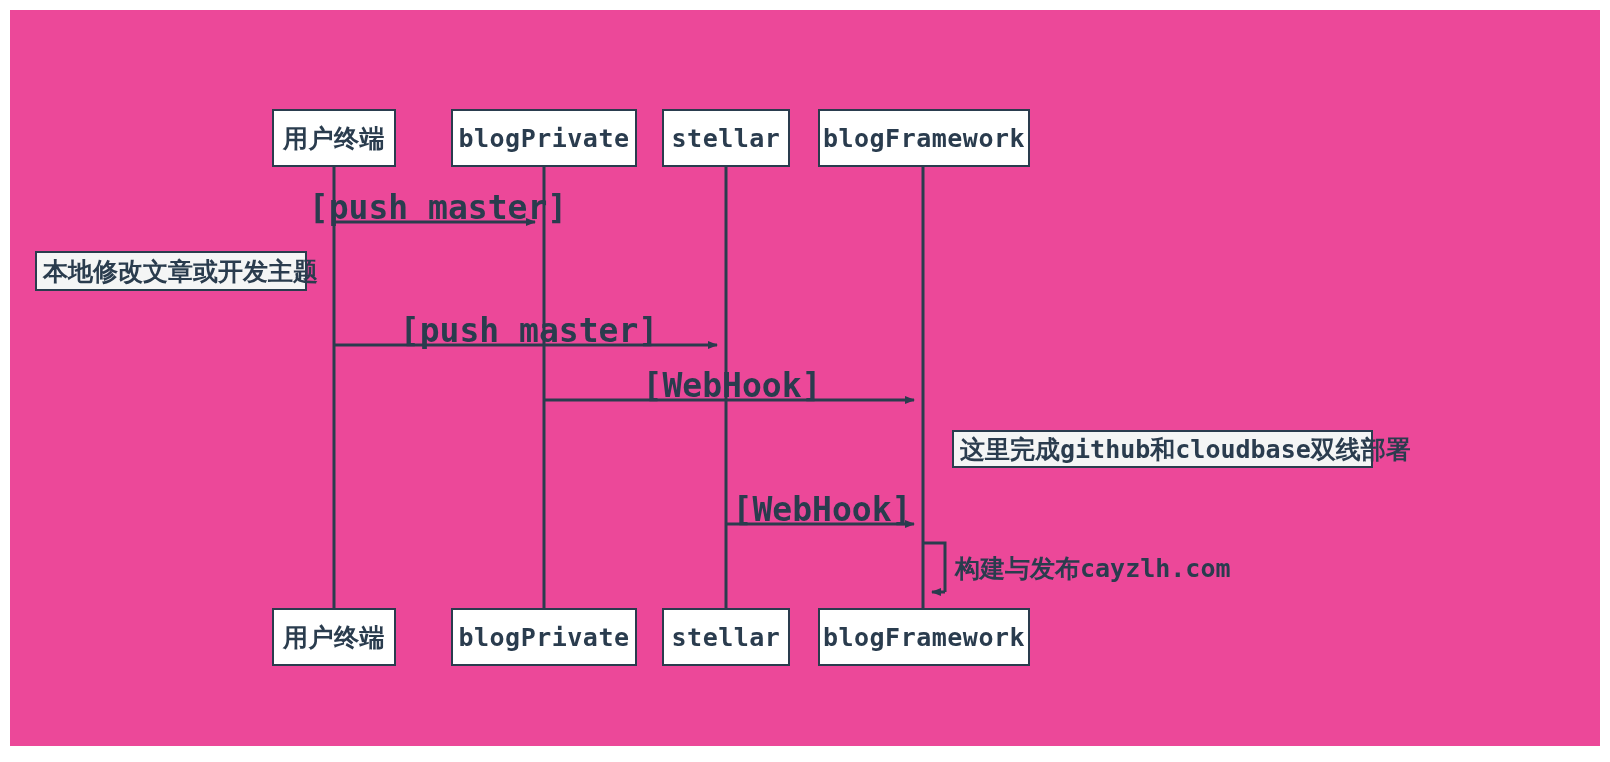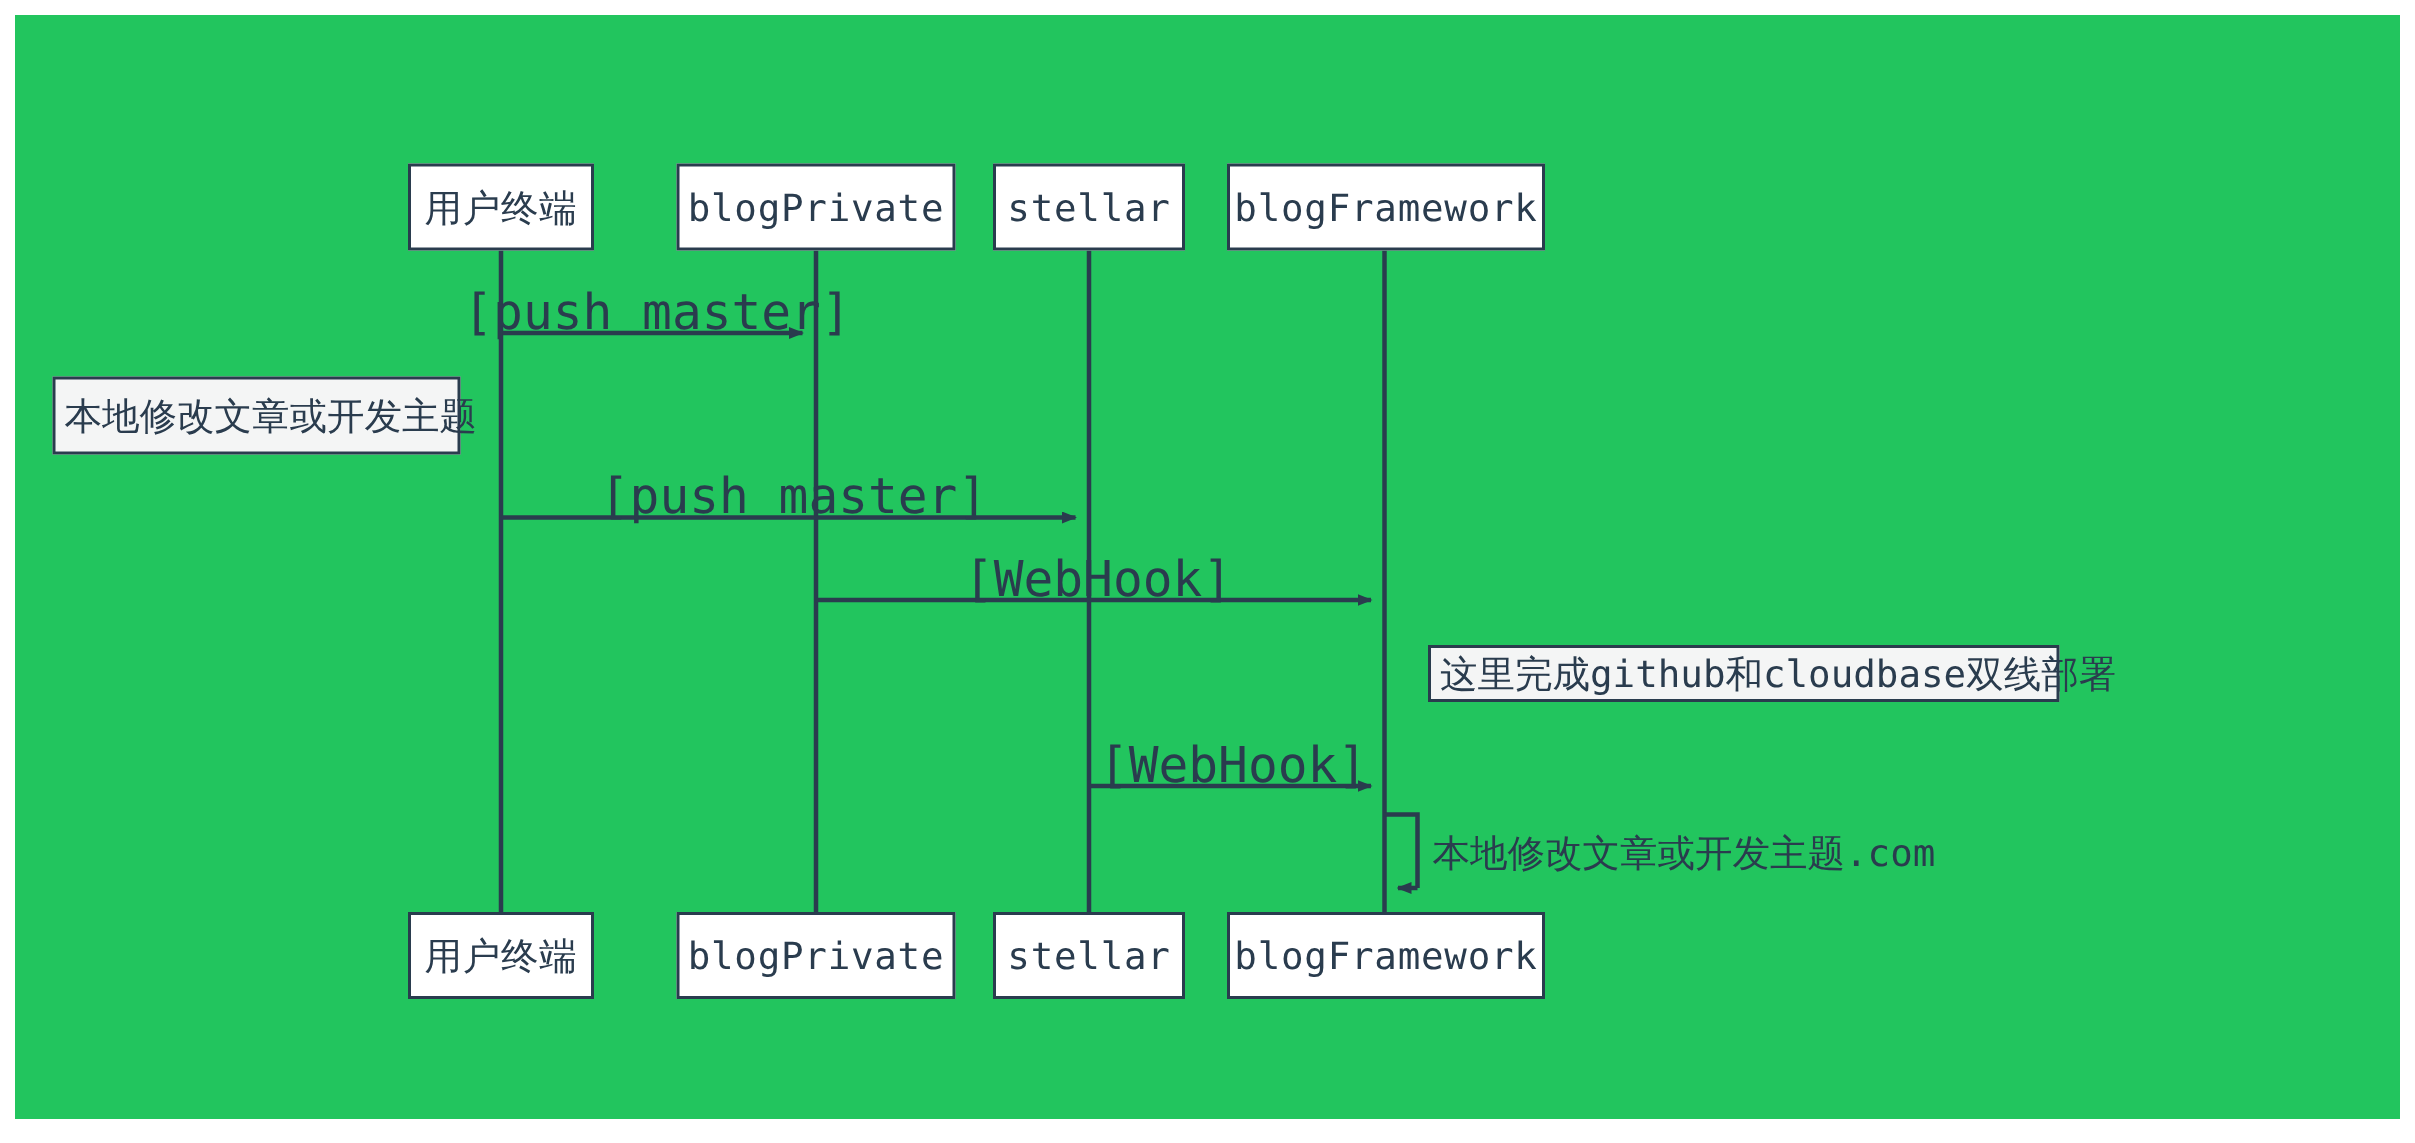--- a/index.html
+++ b/index.html
@@ -12,21 +12,22 @@
     height: 762px;
     font-family: "DejaVu Sans Mono", "Liberation Mono", monospace;
     overflow: hidden;
   }
   #diagram-canvas {
     position: absolute;
     left: 10px;
     top: 10px;
     width: 1590px;
     height: 736px;
-    background: #22c55e;
+    background: #ec4899;
+    font-weight: bold;
   }
   .svg-layer {
     position: absolute;
     left: 0;
     top: 0;
   }
   .participant-box {
     position: absolute;
     background: #ffffff;
     border: 2px solid #2a3c4e;
@@ -130,22 +131,22 @@
   </div>
   <div class="participant-box" style="left:808px; top:598px; width:212px; height:58px;">
     <span class="participant-label">blogFramework</span>
   </div>
 
   <div class="msg-label" style="left:428px; top:181px;">[push master]</div>
   <div class="msg-label" style="left:519px; top:304px;">[push master]</div>
   <div class="msg-label" style="left:722px; top:359px;">[WebHook]</div>
   <div class="msg-label" style="left:812px; top:483px;">[WebHook]</div>
 
-  <div class="selfmsg-label" style="left:945px; top:546px;">本地修改文章或开发主题.com</div>
+  <div class="selfmsg-label" style="left:945px; top:546px;">构建与发布cayzlh.com</div>
 
-  <div class="note-box" style="left:25px; top:241px; width:272px; height:52px;">
+  <div class="note-box" style="left:25px; top:241px; width:272px; height:40px;">
     <span class="note-label">本地修改文章或开发主题</span>
   </div>
   <div class="note-box" style="left:942px; top:420px; width:421px; height:38px;">
     <span class="note-label">这里完成github和cloudbase双线部署</span>
   </div>
 
 </div>
 
 </body></html>

